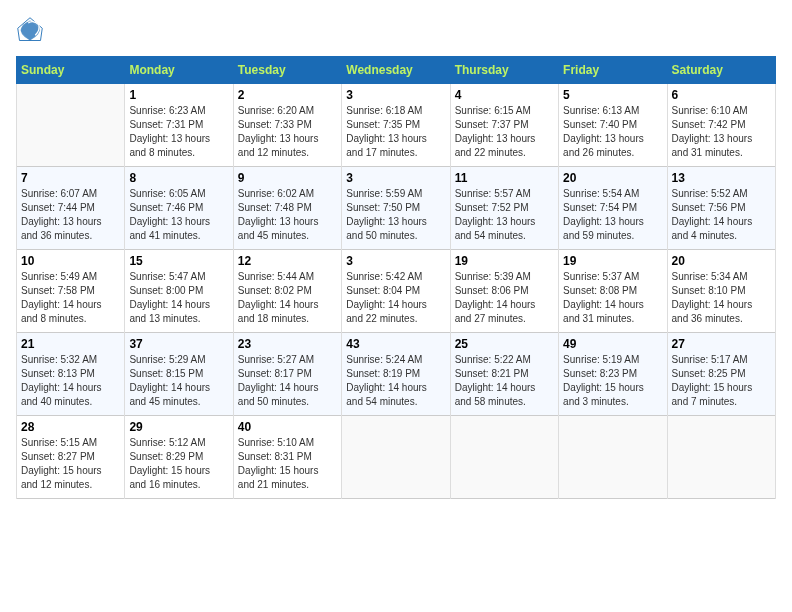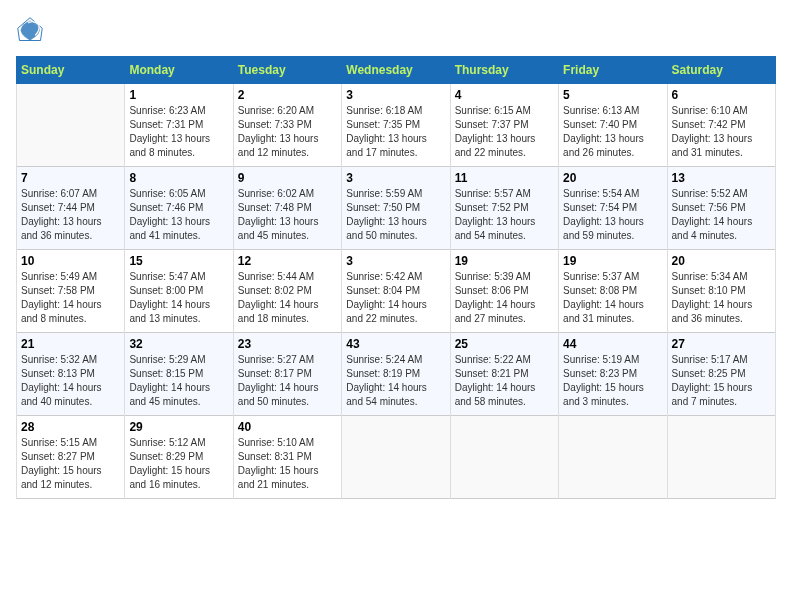--- a/index.html
+++ b/index.html
@@ -219,37 +219,37 @@
           <span class="day-number">20</span>
           <div class="day-info">Sunrise: 5:34 AM<br>Sunset: 8:10 PM<br>Daylight: 14 hours<br>and 36 minutes.</div>
         </td>
       </tr>
       <tr>
         <td>
           <span class="day-number">21</span>
           <div class="day-info">Sunrise: 5:32 AM<br>Sunset: 8:13 PM<br>Daylight: 14 hours<br>and 40 minutes.</div>
         </td>
         <td>
-          <span class="day-number">32</span>
+          <span class="day-number">37</span>
           <div class="day-info">Sunrise: 5:29 AM<br>Sunset: 8:15 PM<br>Daylight: 14 hours<br>and 45 minutes.</div>
         </td>
         <td>
           <span class="day-number">23</span>
           <div class="day-info">Sunrise: 5:27 AM<br>Sunset: 8:17 PM<br>Daylight: 14 hours<br>and 50 minutes.</div>
         </td>
         <td>
           <span class="day-number">43</span>
           <div class="day-info">Sunrise: 5:24 AM<br>Sunset: 8:19 PM<br>Daylight: 14 hours<br>and 54 minutes.</div>
         </td>
         <td>
           <span class="day-number">25</span>
           <div class="day-info">Sunrise: 5:22 AM<br>Sunset: 8:21 PM<br>Daylight: 14 hours<br>and 58 minutes.</div>
         </td>
         <td>
-          <span class="day-number">44</span>
+          <span class="day-number">49</span>
           <div class="day-info">Sunrise: 5:19 AM<br>Sunset: 8:23 PM<br>Daylight: 15 hours<br>and 3 minutes.</div>
         </td>
         <td>
           <span class="day-number">27</span>
           <div class="day-info">Sunrise: 5:17 AM<br>Sunset: 8:25 PM<br>Daylight: 15 hours<br>and 7 minutes.</div>
         </td>
       </tr>
       <tr>
         <td>
           <span class="day-number">28</span>

